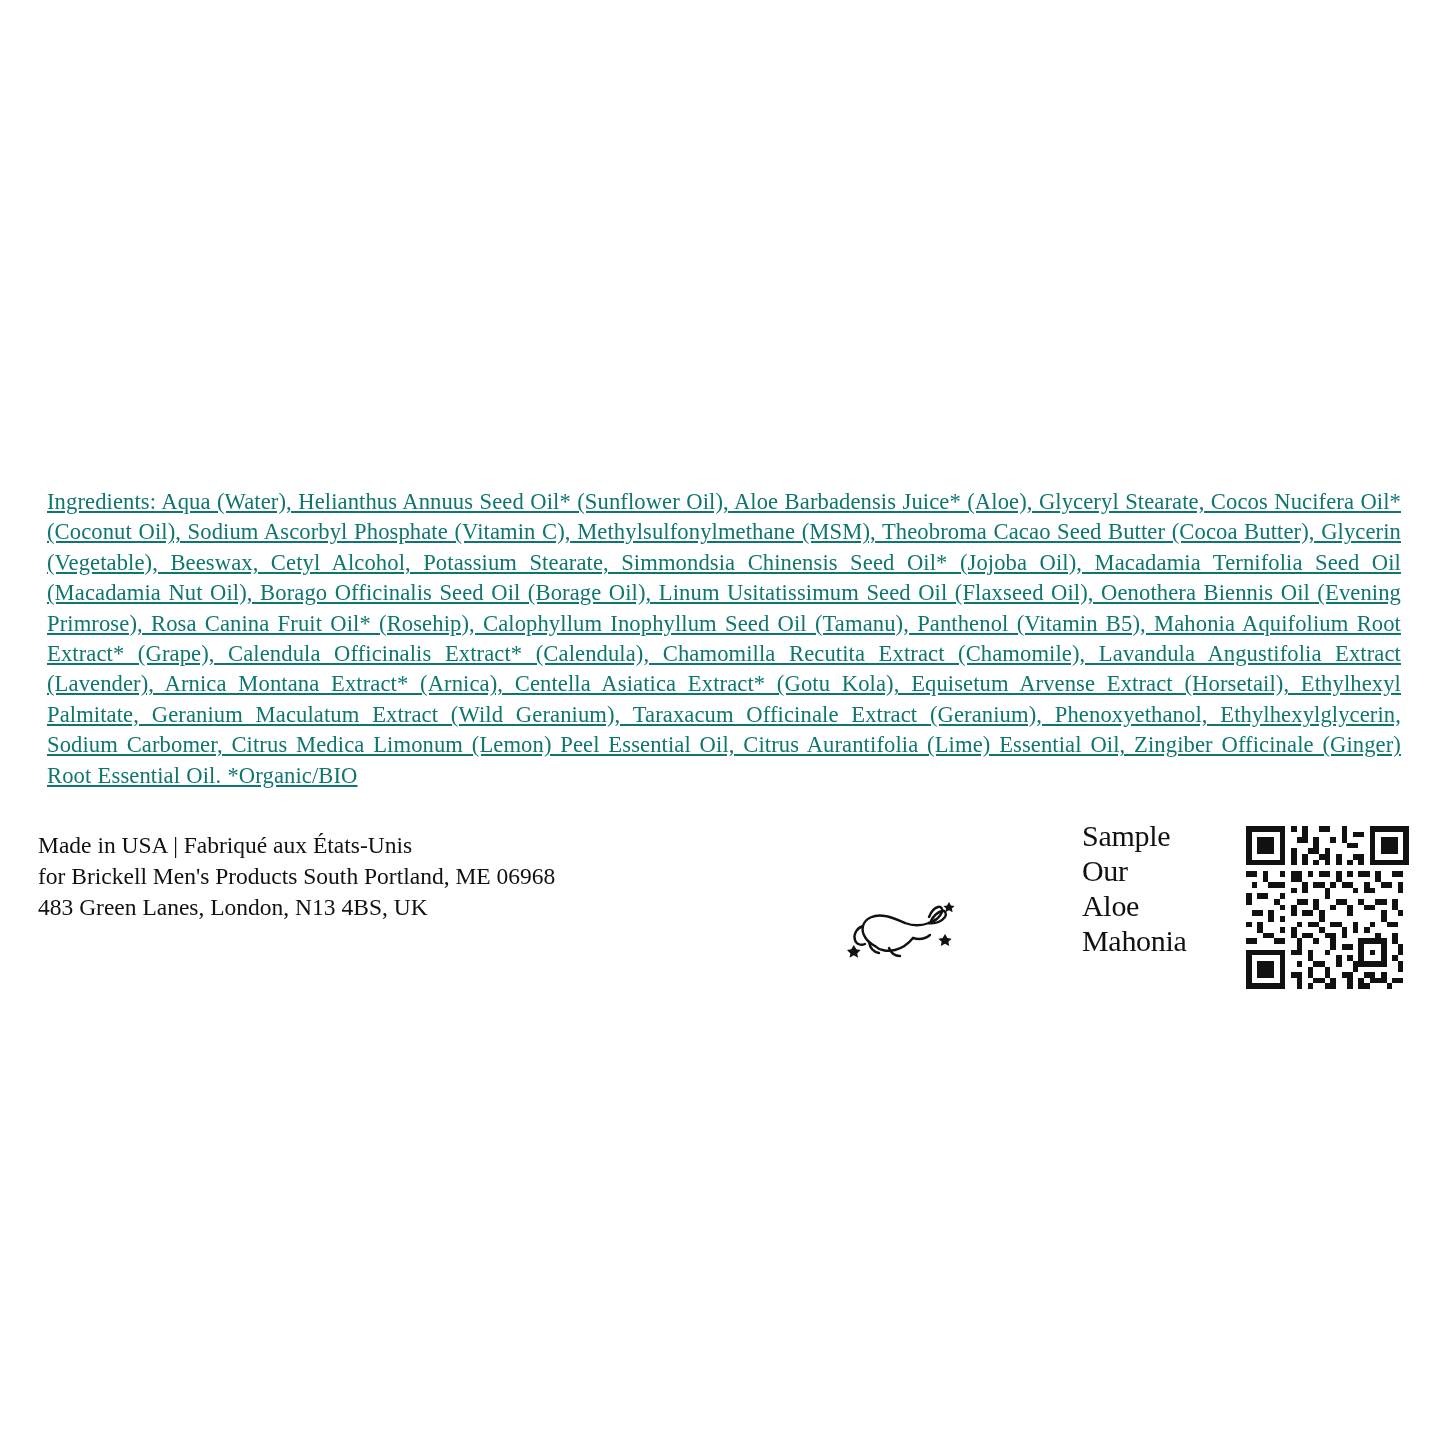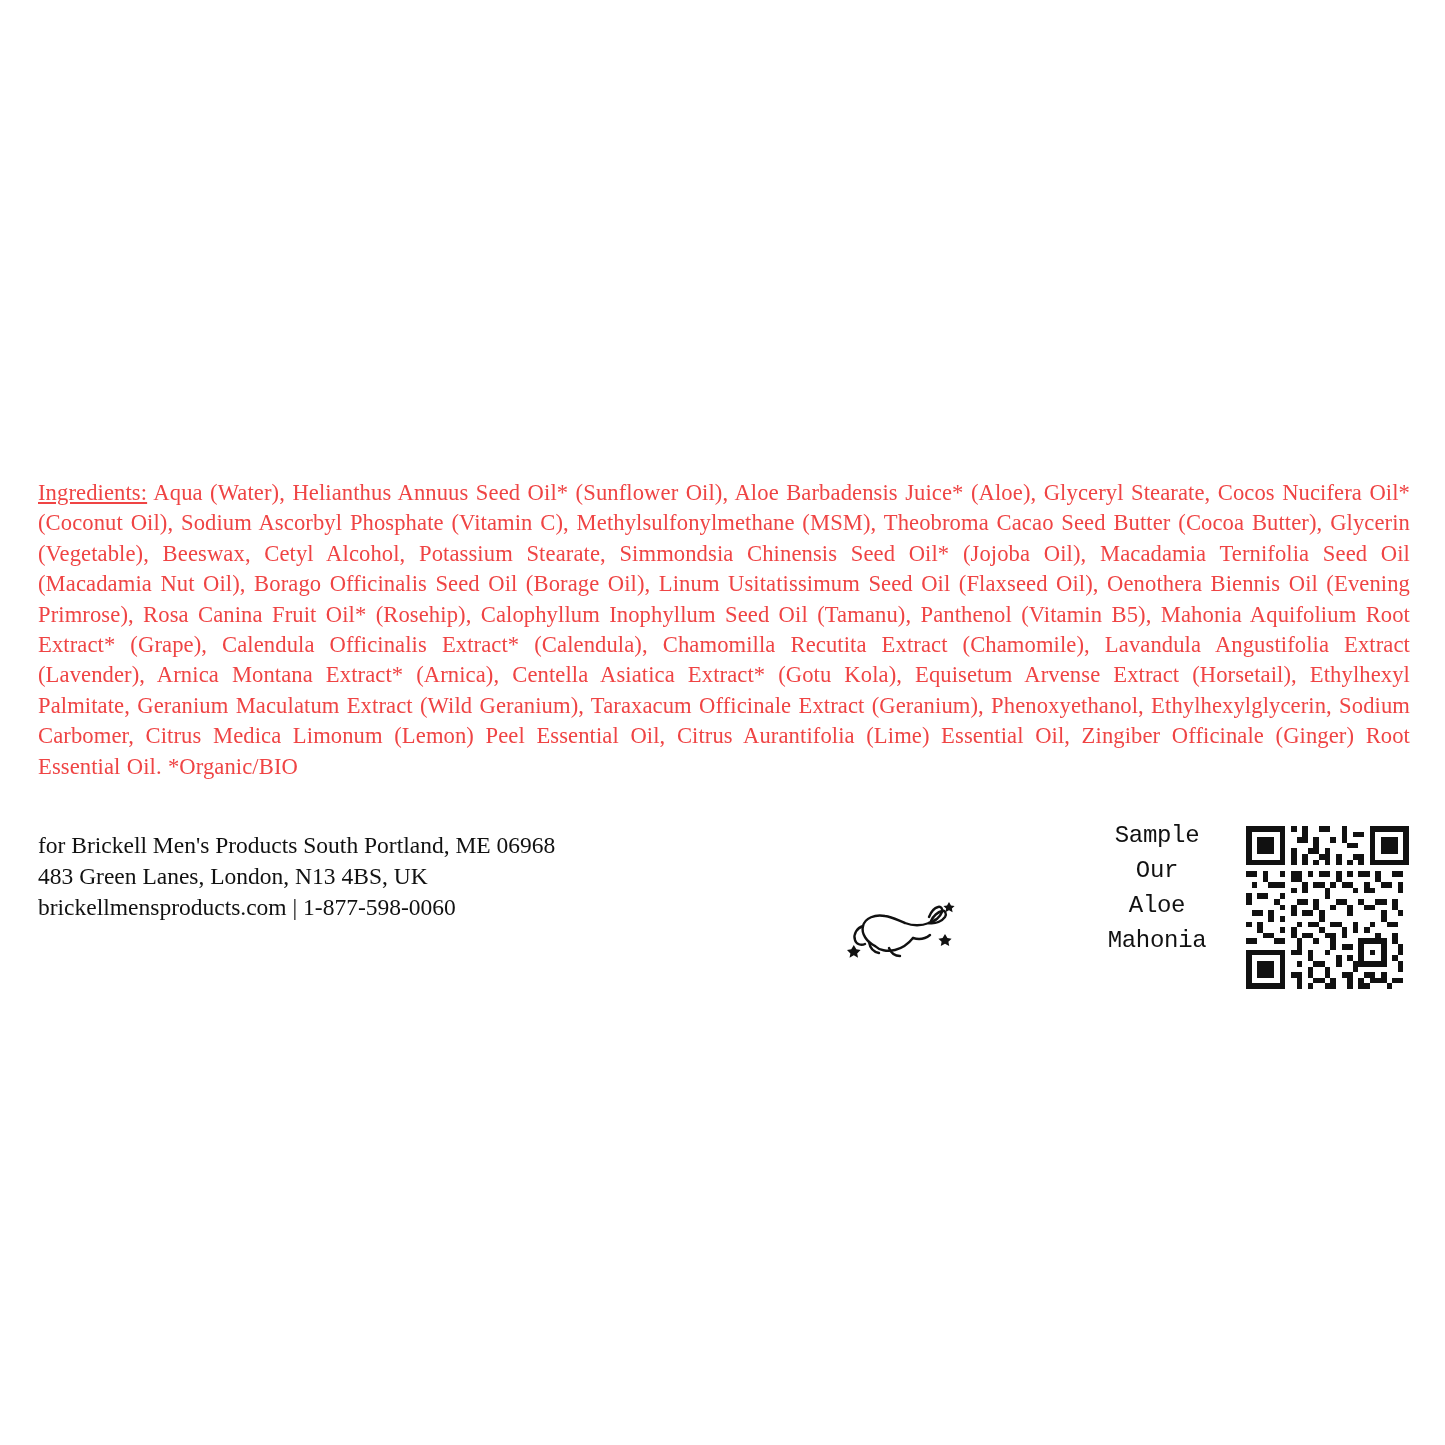--- a/index.html
+++ b/index.html
@@ -32,23 +32,24 @@
     top: 478px;
     width: 1372px;
   }
   .ingredients-text {
     font-family: "Liberation Serif", serif;
     font-size: 22.6px;
     line-height: 30.4px;
     text-align: justify;
     text-justify: inter-word;
     letter-spacing: 0.1px;
-    color: #ef4444;
-    margin: 0;
+    color: #0f766e;
+    margin: 9px;
     word-spacing: 0.5px;
+    text-decoration: underline;
   }
   .ingredients-text .lead {
     text-decoration: underline;
     text-underline-offset: 2px;
   }
 
   
   .contact-block {
     position: absolute;
     left: 38px;
@@ -85,23 +86,23 @@
     width: 95px;
     height: 105px;
   }
 
   
   .sample-text {
     position: absolute;
     left: 1082px;
     top: 818px;
     width: 150px;
-    text-align: center;
-    font-family: Liberation Mono, monospace;
-    font-size: 24px;
+    text-align: left;
+    font-family: Liberation Serif, serif;
+    font-size: 30px;
     line-height: 35px;
     color: #111111;
     letter-spacing: -0.3px;
   }
 
   
   .qr-code {
     position: absolute;
     left: 1246px;
     top: 826px;
@@ -113,23 +114,23 @@
 </head>
 <body>
 
 <div class="label-panel">
 
   <div class="ingredients-block">
     <p class="ingredients-text"><span class="lead">Ingredients:</span><span> Aqua (Water), Helianthus Annuus Seed Oil* (Sunflower Oil), Aloe Barbadensis Juice* (Aloe), Glyceryl Stearate, Cocos Nucifera Oil* (Coconut Oil), Sodium Ascorbyl Phosphate (Vitamin C), Methylsulfonylmethane (MSM), Theobroma Cacao Seed Butter (Cocoa Butter), Glycerin (Vegetable), Beeswax, Cetyl Alcohol, Potassium Stearate, Simmondsia Chinensis Seed Oil* (Jojoba Oil), Macadamia Ternifolia Seed Oil (Macadamia Nut Oil), Borago Officinalis Seed Oil (Borage Oil), Linum Usitatissimum Seed Oil (Flaxseed Oil), Oenothera Biennis Oil (Evening Primrose), Rosa Canina Fruit Oil* (Rosehip), Calophyllum Inophyllum Seed Oil (Tamanu), Panthenol (Vitamin B5), Mahonia Aquifolium Root Extract* (Grape), Calendula Officinalis Extract* (Calendula), Chamomilla Recutita Extract (Chamomile), Lavandula Angustifolia Extract (Lavender), Arnica Montana Extract* (Arnica), Centella Asiatica Extract* (Gotu Kola), Equisetum Arvense Extract (Horsetail), Ethylhexyl Palmitate, Geranium Maculatum Extract (Wild Geranium), Taraxacum Officinale Extract (Geranium), Phenoxyethanol, Ethylhexylglycerin, Sodium Carbomer, Citrus Medica Limonum (Lemon) Peel Essential Oil, Citrus Aurantifolia (Lime) Essential Oil, Zingiber Officinale (Ginger) Root Essential Oil.  *Organic/BIO</span></p>
   </div>
 
   <div class="contact-block">
+    <div class="contact-line">Made in USA | Fabriqué aux États-Unis</div>
     <div class="contact-line">for Brickell Men's Products South Portland, ME 06968</div>
     <div class="contact-line">483 Green Lanes, London, N13 4BS, UK</div>
-    <div class="contact-line">brickellmensproducts.com  |  1-877-598-0060</div>
   </div>
 
   <div class="icons-area">
 
     <div class="cruelty-icon">
       <svg viewBox="0 0 120 80" width="120" height="80" fill="none" stroke="#111111" stroke-width="2.4" stroke-linecap="round" stroke-linejoin="round">
         <path d="M30 56 C22 52 16 44 18 36 C20 28 30 24 40 26 C48 27 54 31 60 33 C68 36 76 36 84 33"></path>
         <path d="M84 33 C90 31 95 27 97 22 C98 19 96 16 93 17 C89 18 86 22 84 27"></path>
         <path d="M84 33 C91 34 97 31 100 27 C102 24 100 20 97 21 C93 22 88 26 86 31"></path>
         <path d="M18 36 C12 38 8 44 10 50 C11 54 16 56 20 54"></path>

